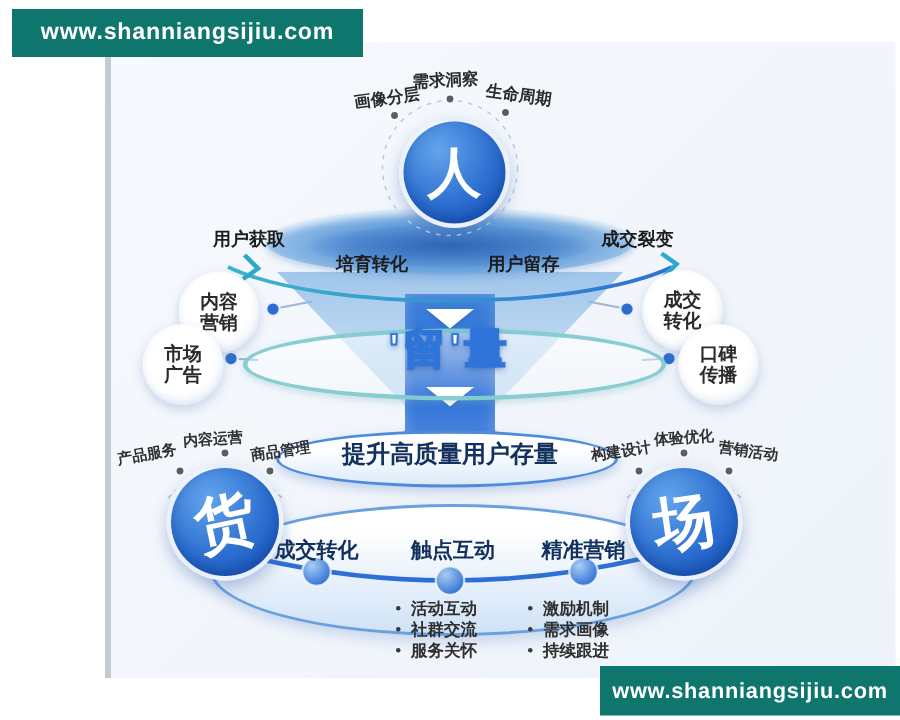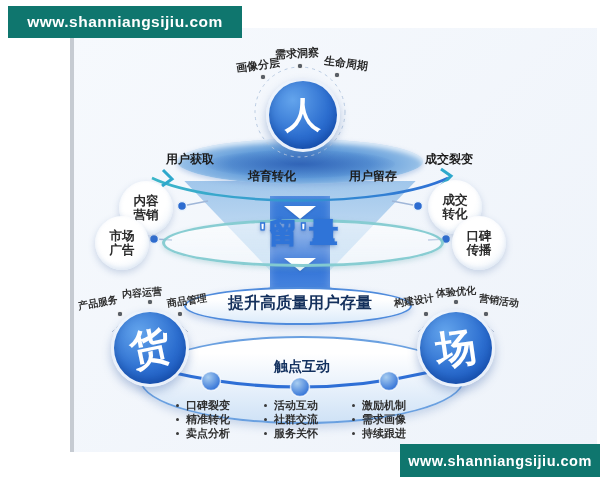--- a/index.html
+++ b/index.html
@@ -11,21 +11,21 @@
     background:linear-gradient(135deg,#f6f9fd 0%,#eef3fa 100%);}
   .left-strip{left:70px;top:28px;width:4px;height:424px;background:#c6cbd2;z-index:0;}
 
   .banner{background:#0f766e;color:#fff;font-weight:bold;display:flex;align-items:center;
     justify-content:center;z-index:10;letter-spacing:.5px;}
   .banner.top{left:8px;top:6px;width:234px;height:32px;font-size:15.5px;}
   .banner.bottom{left:400px;top:444px;width:200px;height:33px;font-size:14.5px;}
 
   .lab{position:absolute;font-weight:bold;color:#2b2b2b;text-align:center;z-index:5;}
   .lab.small{font-size:11px;}
-  .lab.flow{font-size:12px;color:#1c1c1c;margin-left:24px;}
+  .lab.flow{font-size:12px;color:#1c1c1c;}
   .lab.tiny{font-size:10px;color:#303030;width:50px;}
   .lab.plat{font-size:14px;font-weight:800;color:#12305e;width:80px;}
 
   .blue-circle{position:absolute;border-radius:50%;z-index:5;display:flex;align-items:center;
     justify-content:center;color:#fff;font-weight:900;
     background:radial-gradient(circle at 35% 28%,#63a4ec 0%,#2d6fd0 55%,#1a57bd 85%);
     border:3px solid rgba(255,255,255,.9);
     box-shadow:0 5px 10px rgba(60,100,170,.35), inset 0 -4px 8px rgba(10,50,120,.35);}
   .person{left:266px;top:78px;width:68px;height:68px;font-size:36px;}
   .goods{left:111px;top:309px;width:72px;height:72px;font-size:40px;}
@@ -188,44 +188,32 @@
   <div class="abs mid-platform"></div>
   <div class="abs mid-title">提升高质量用户存量</div>
   <div class="lab tiny" style="left:73px;top:296px;transform:rotate(-10deg)">产品服务</div>
   <div class="lab tiny" style="left:117px;top:286px;transform:rotate(-4deg)">内容运营</div>
   <div class="lab tiny" style="left:162px;top:294px;transform:rotate(-8deg)">商品管理</div>
   <div class="lab tiny" style="left:389px;top:294px;transform:rotate(-8deg)">构建设计</div>
   <div class="lab tiny" style="left:431px;top:285px;transform:rotate(-4deg)">体验优化</div>
   <div class="lab tiny" style="left:474px;top:294px;transform:rotate(8deg)">营销活动</div>
 
   <div class="abs bottom-platform"></div>
+  <div class="lab plat" style="left:171px;top:358px">成交转化</div>
   <div class="lab plat" style="left:262px;top:358px">触点互动</div>
+  <div class="lab plat" style="left:349px;top:358px">精准营销</div>
 
   <div class="blue-circle goods">
       <span class="ch">货</span>
     </div>
   <div class="blue-circle place">
       <span class="ch">场</span>
     </div>
 
 
-  <div class="list" style="left:176px;top:400px">
-    <div class="row">
-        <span class="dot"></span>
-        <span class="txt">口碑裂变</span>
-      </div>
-    <div class="row">
-        <span class="dot"></span>
-        <span class="txt">精准转化</span>
-      </div>
-    <div class="row">
-        <span class="dot"></span>
-        <span class="txt">卖点分析</span>
-      </div>
-  </div>
   <div class="list" style="left:264px;top:400px">
     <div class="row">
         <span class="dot"></span>
         <span class="txt">活动互动</span>
       </div>
     <div class="row">
         <span class="dot"></span>
         <span class="txt">社群交流</span>
       </div>
     <div class="row">

